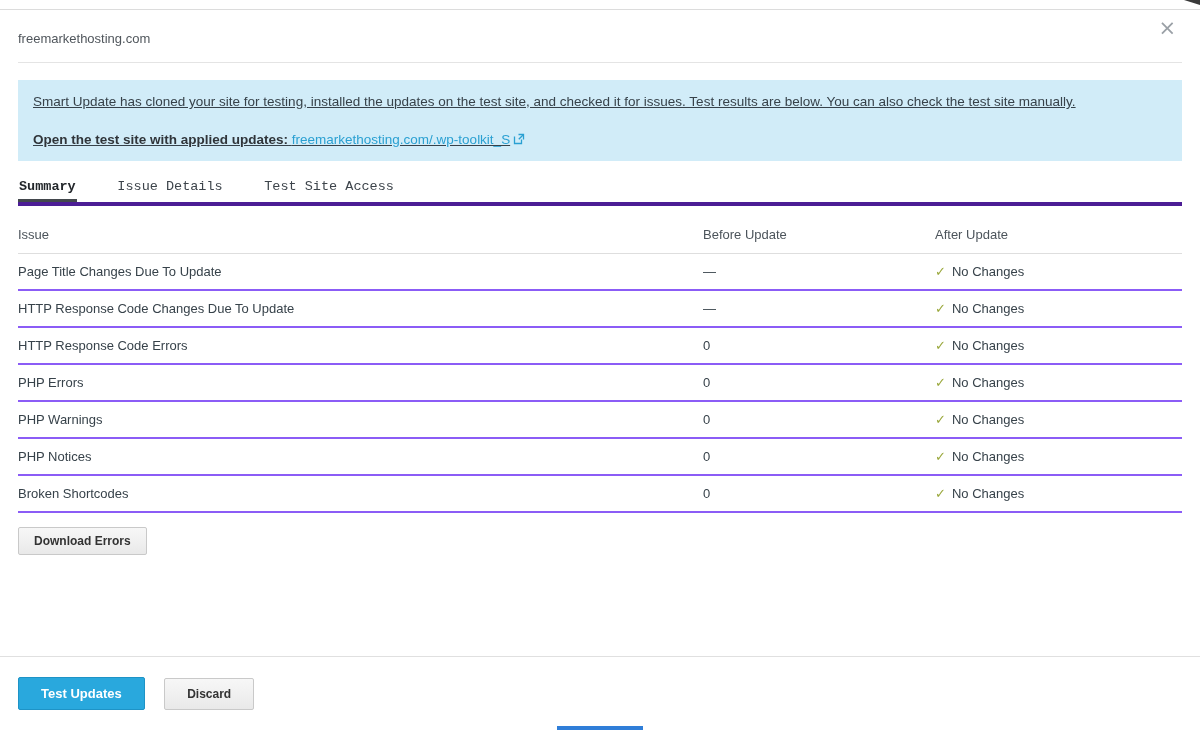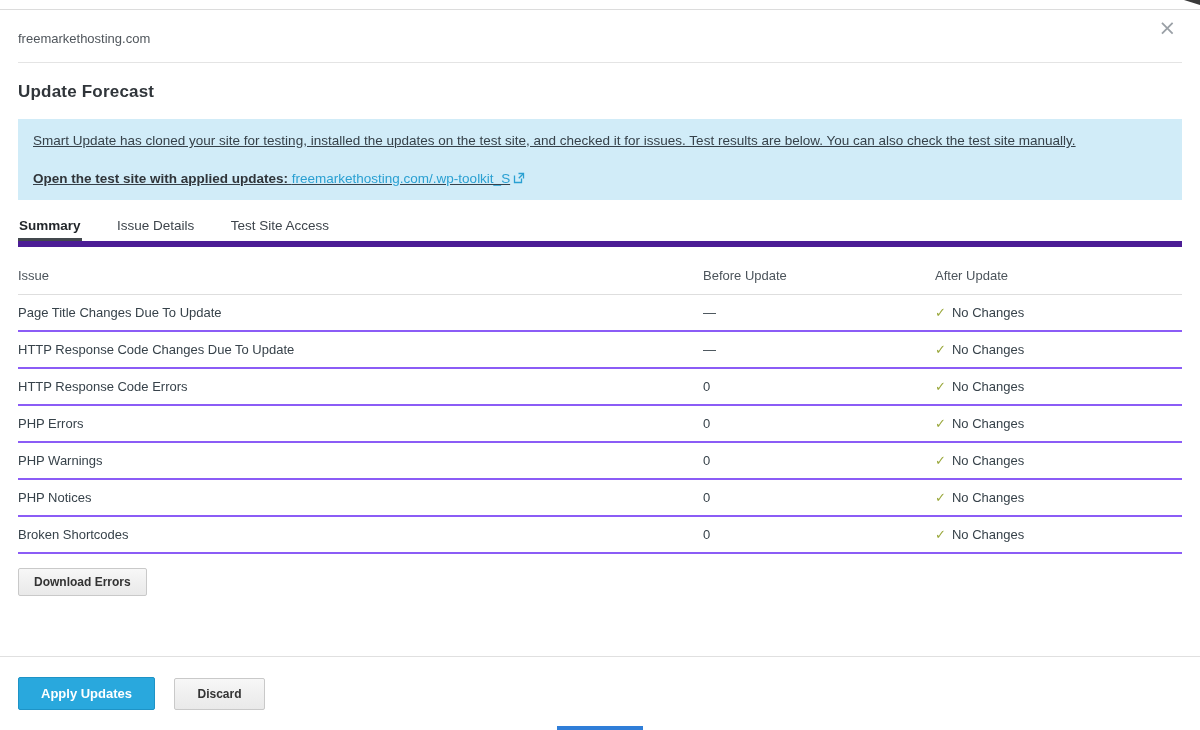--- a/index.html
+++ b/index.html
@@ -23,21 +23,21 @@
 
   .section-heading { font-size: 17px; font-weight: 700; color: #30353a; margin-top: 19px; letter-spacing: .2px; }
 
   .info-box { margin-top: 17px; background: #d1ecf8; padding: 12px 15px 13px 15px; text-decoration: underline; }
   .info-line1 { font-size: 13.5px; color: #37424a; line-height: 1.45; }
   .info-line2 { font-size: 13.5px; margin-top: 20px; color: #30353a; }
   .info-line2 b { font-weight: 700; }
   .info-link { color: #2aa0d2; text-decoration: none; }
   .ext-icon { display: inline-block; vertical-align: -1px; margin-left: 3px; }
 
-  .tabs { margin-top: 16px; border-bottom: 6px solid #4c1d95; }
+  .tabs { margin-top: 16px; border-bottom: 4px solid #4c1d95; font-family: Liberation Mono, monospace; }
   .tab { display: inline-block; font-size: 13.5px; color: #3d444b; padding: 0 1px 8px 1px;
     margin-right: 30px; cursor: pointer; }
   .tab.active { font-weight: 700; color: #23272b; border-bottom: 3px solid #43484d; padding-bottom: 5px; }
 
   table.results { width: 100%; border-collapse: collapse; margin-top: 10px; }
   table.results th { text-align: left; font-weight: 400; font-size: 13px; color: #4c545b;
     padding: 11px 0 11px 0; border-bottom: 1px solid #dedede; }
   table.results td { font-size: 13px; color: #37424a; padding: 10px 0;
     border-bottom: 2px solid #8b5cf6; height: 35px; }
   th.col-test, td.col-test { padding-left: 15px; width: 685px; }
@@ -65,21 +65,20 @@
 
 <div class="wrap">
 
   <div class="dialog-header">
     <button class="close-btn">×</button>
     <div class="dialog-domain">freemarkethosting.com</div>
   </div>
 
   <hr class="header-divider">
 
-  <div class="section-heading">Update Forecast</div>
 
   <div class="info-box">
     <div class="info-line1">Smart Update has cloned your site for testing, installed the updates on the test site, and checked it for issues. Test results are below. You can also check the test site manually.</div>
     <div class="info-line2">
       <b>Open the test site with applied updates:</b>
       <a class="info-link" href="#">freemarkethosting.com/.wp-toolkit_S</a><span class="ext-icon"><svg width="12" height="12" viewBox="0 0 12 12">
             <path d="M1.5 3.5 L1.5 10.5 L8.5 10.5 L8.5 6.5" fill="none" stroke="#2aa0d2" stroke-width="1.3"></path>
             <path d="M5.5 1.5 L10.5 1.5 L10.5 6.5" fill="none" stroke="#2aa0d2" stroke-width="1.3"></path>
             <path d="M10.5 1.5 L5.8 6.2" fill="none" stroke="#2aa0d2" stroke-width="1.3"></path>
           </svg></span>
@@ -138,18 +137,18 @@
       </tr>
     </tbody>
   </table>
 
   <button class="btn btn-default download-btn">Download Errors</button>
 
 </div>
 
 <div class="footer">
   <div class="footer-inner">
-    <button class="btn btn-primary apply-btn">Apply Updates</button>
+    <button class="btn btn-primary apply-btn">Test Updates</button>
     <button class="btn btn-default discard-btn">Discard</button>
   </div>
 </div>
 
 <div class="bottom-blue-bar"></div>
 
 </body></html>

